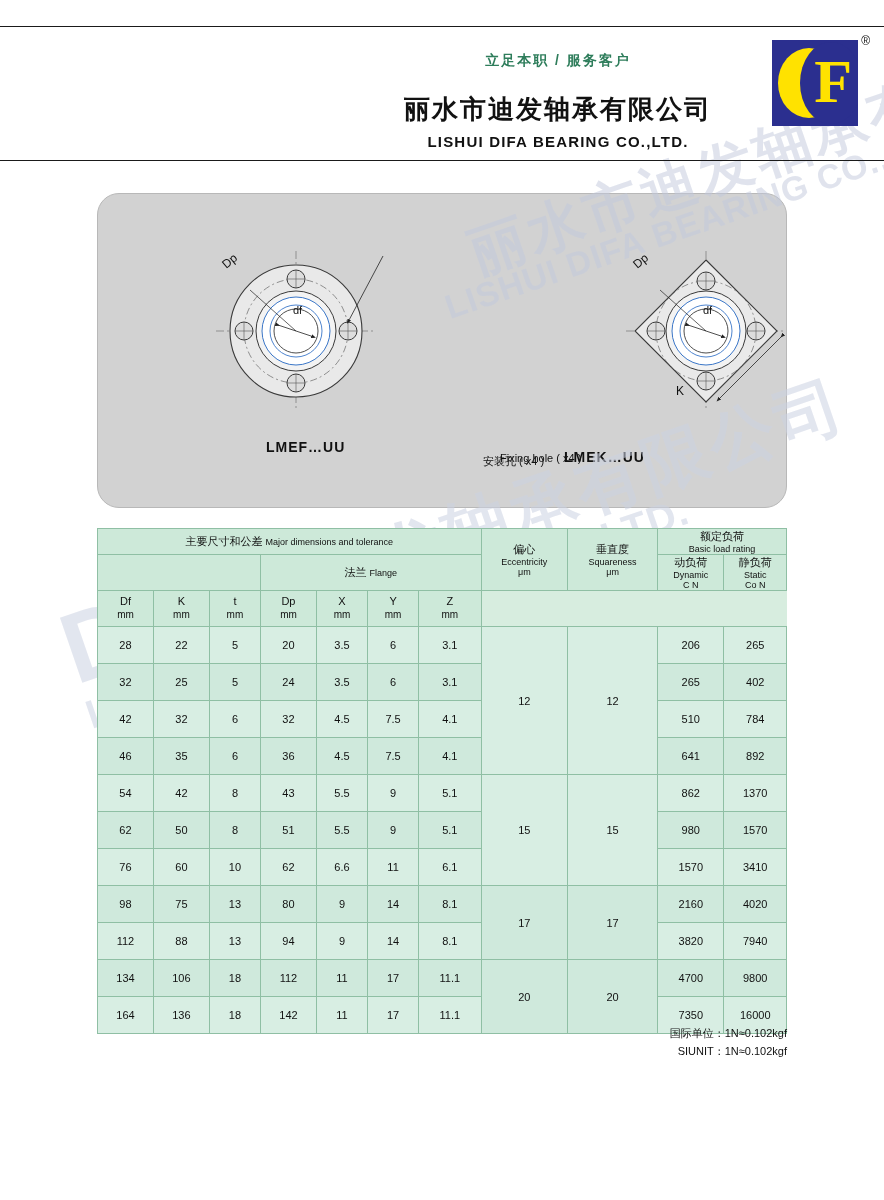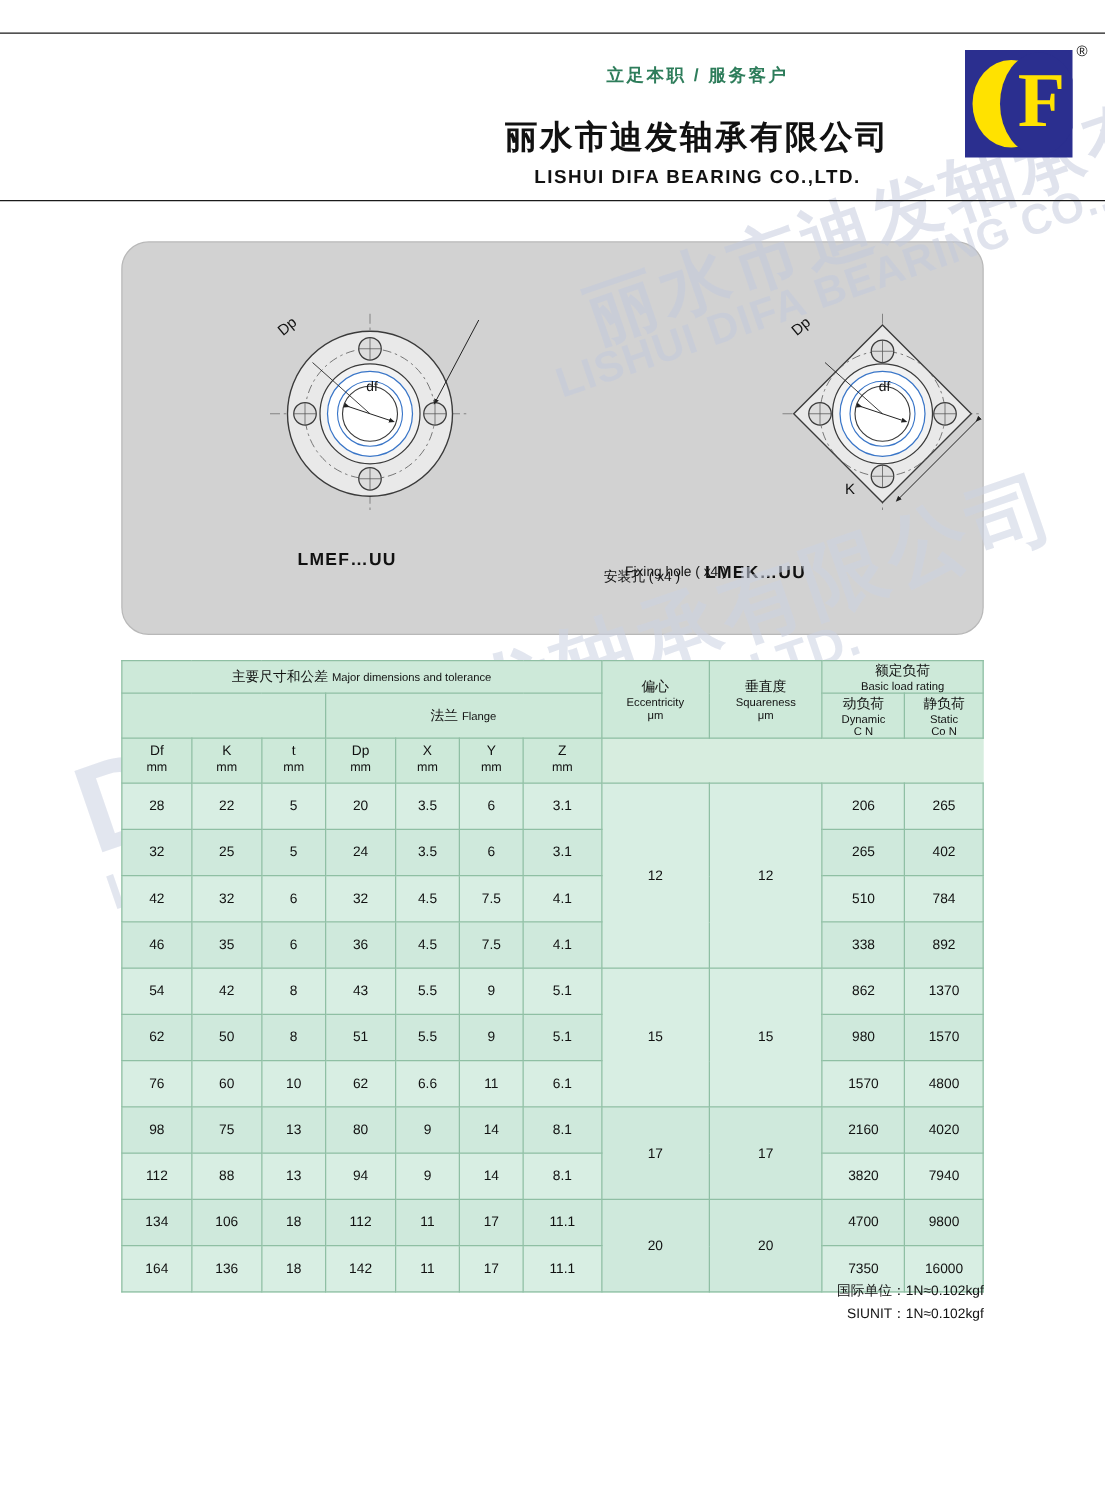--- a/index.html
+++ b/index.html
@@ -316,21 +316,21 @@
     <div class="callout-cn" style="left:385px; top:260px;">安装孔 ( x4 )</div>
     <div class="callout-cn" style="left:402px; top:258px;">Fixing hole ( x4 )</div>
 
     <div class="callout-cn" style="left:124px; top:60px; transform:rotate(-40deg); font-size:12px;">Dp</div>
     <div class="callout-cn" style="left:195px; top:110px; font-size:11px;">df</div>
 
     <div class="callout-cn" style="left:535px; top:60px; transform:rotate(-40deg); font-size:12px;">Dp</div>
     <div class="callout-cn" style="left:605px; top:110px; font-size:11px;">df</div>
     <div class="callout-cn" style="left:578px; top:190px; font-size:12px;">K</div>
 
-    <div class="dgm-label" style="left:140px; top:245px;">LMEF…UU</div>
+    <div class="dgm-label" style="left:168px; top:245px;">LMEF…UU</div>
     <div class="dgm-label" style="left:466px; top:255px;">LMEK…UU</div>
   </div>
 
   <div class="wm-top">
     <div class="wm-text wm-cn">丽水市迪发轴承有限公司</div>
     <div class="wm-text wm-en">LISHUI DIFA BEARING CO.,LTD.</div>
   </div>
 
   <div class="watermark">
     <div class="wm-logo">DF</div>
@@ -446,21 +446,21 @@
             <td>784</td>
           </tr>
           <tr>
             <td>46</td>
             <td>35</td>
             <td>6</td>
             <td>36</td>
             <td>4.5</td>
             <td>7.5</td>
             <td>4.1</td>
-            <td>338</td>
+            <td>641</td>
             <td>892</td>
           </tr>
           <tr>
             <td>54</td>
             <td>42</td>
             <td>8</td>
             <td>43</td>
             <td>5.5</td>
             <td>9</td>
             <td>5.1</td>
@@ -482,21 +482,21 @@
           </tr>
           <tr>
             <td>76</td>
             <td>60</td>
             <td>10</td>
             <td>62</td>
             <td>6.6</td>
             <td>11</td>
             <td>6.1</td>
             <td>1570</td>
-            <td>4800</td>
+            <td>3410</td>
           </tr>
           <tr>
             <td>98</td>
             <td>75</td>
             <td>13</td>
             <td>80</td>
             <td>9</td>
             <td>14</td>
             <td>8.1</td>
             <td rowspan="2">17</td>

